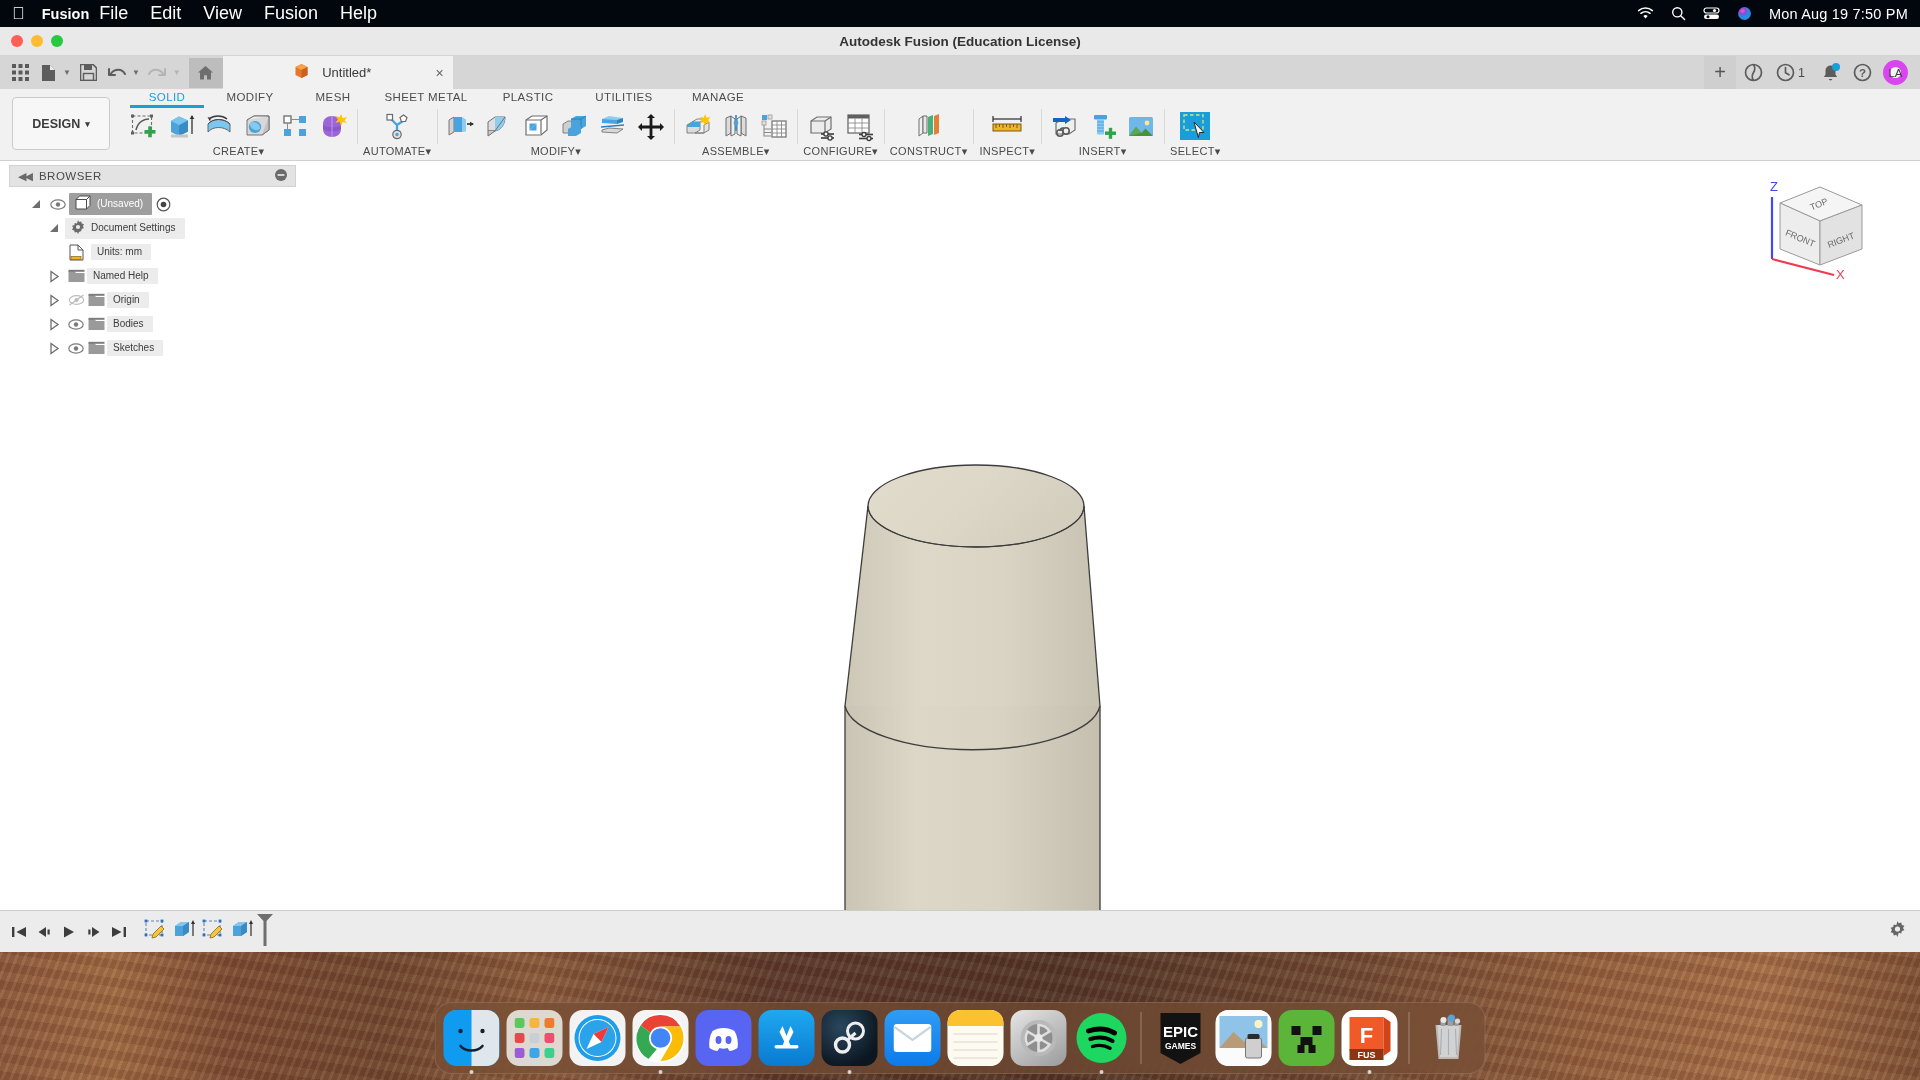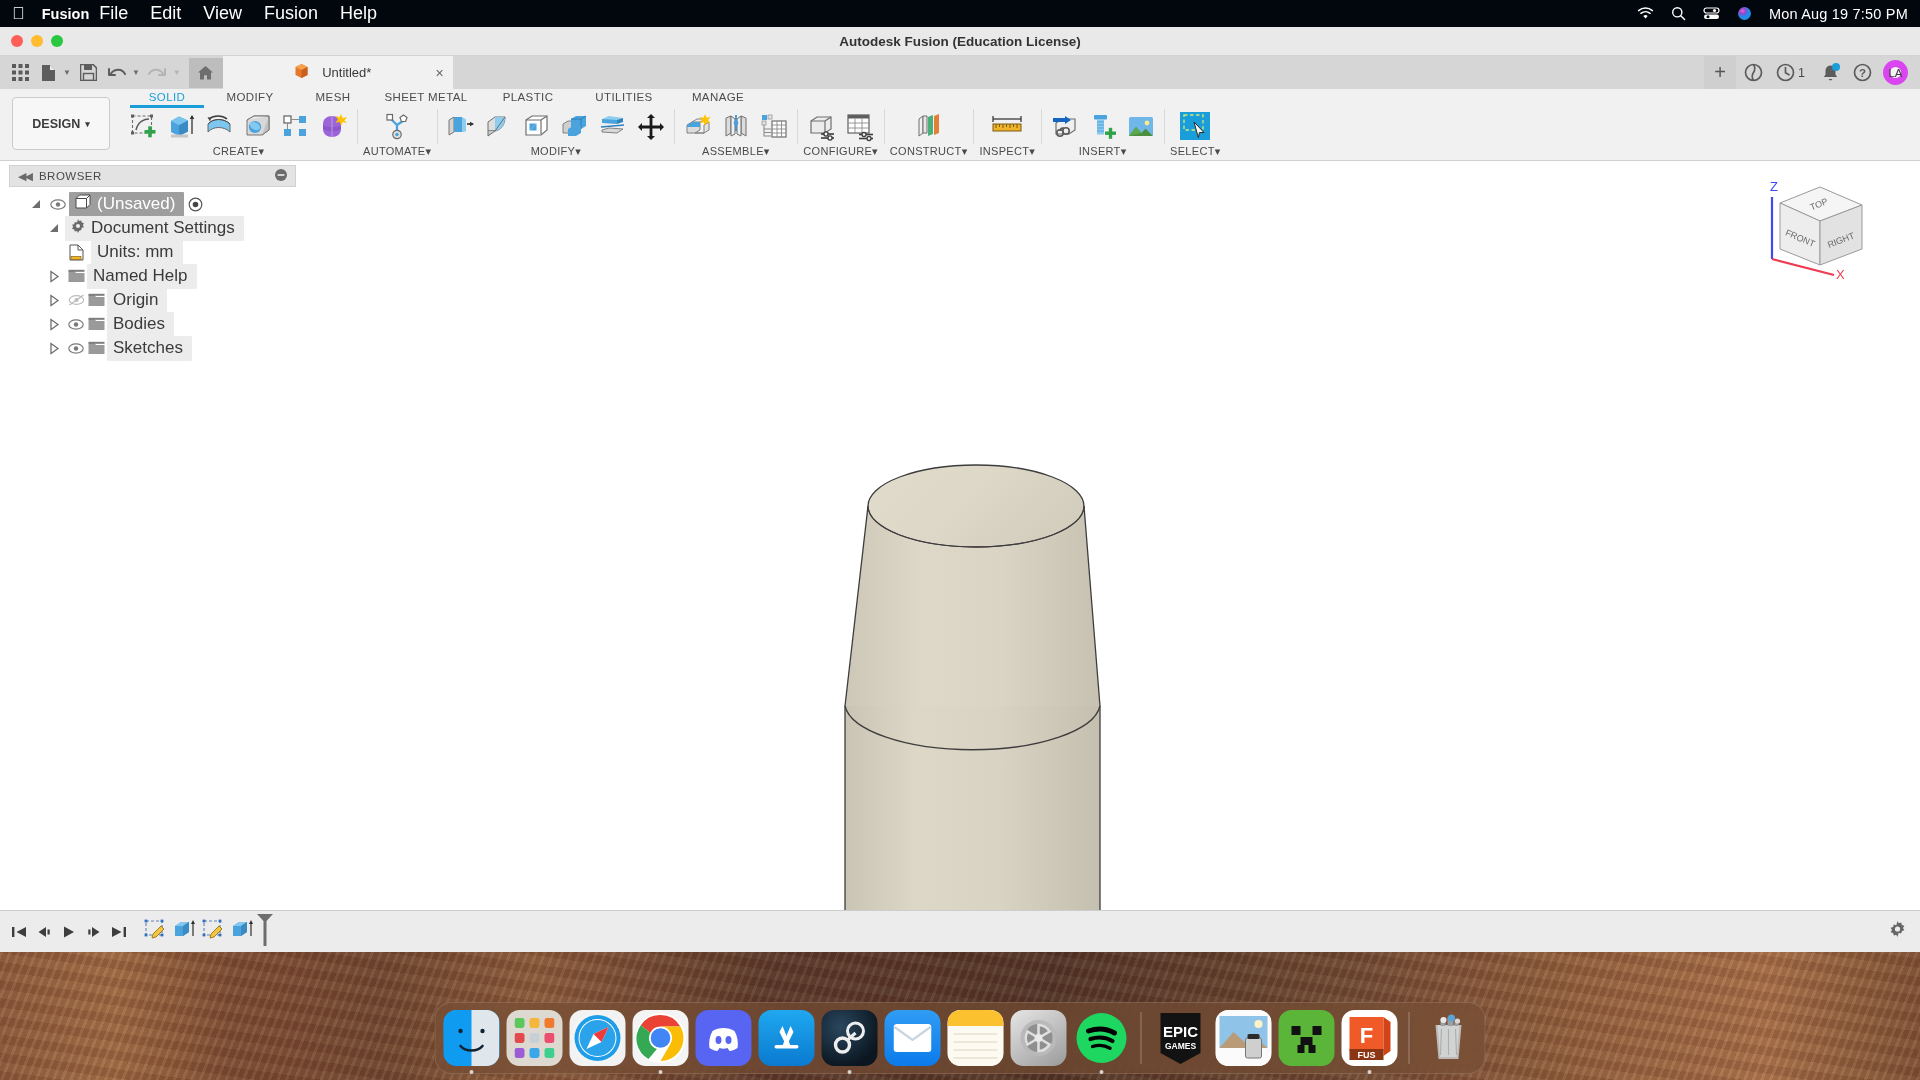--- a/index.html
+++ b/index.html
@@ -132,21 +132,21 @@
     display: flex; align-items: center; padding: 0 8px;
     font-size: 11.5px; color: #4a4a4a; letter-spacing: .5px;
   }
   .browser-head .collapse { color:#6a6a6a; font-size: 11px; margin-right: 8px; letter-spacing:-2px;}
   .browser-head .minus { margin-left: auto; }
   .tree { padding-top: 5px; font-size: 13px; color: #333; }
   .trow { display: flex; align-items: center; height: 24px; }
   .tw { width: 22px; display:flex; align-items:center; justify-content:center; }
   .tlabel {
     background: #ececec; padding: 2px 9px 3px 6px; border-radius: 1px;
-    display:flex; align-items:center; gap:6px; font-size: 17px; color:#3b3b3b;
+    display:flex; align-items:center; gap:6px; font-size: 10px; color:#3b3b3b;
   }
   .tlabel.sel { background: #9e9e9e; color: #fff; }
   .arrow-open {
     width: 0; height: 0; border-left: 8px solid #6e6e6e;
     border-bottom: 8px solid transparent; transform: rotate(180deg);
   }
 
   
   .viewport { position: absolute; inset: 0; overflow: hidden; }
 

